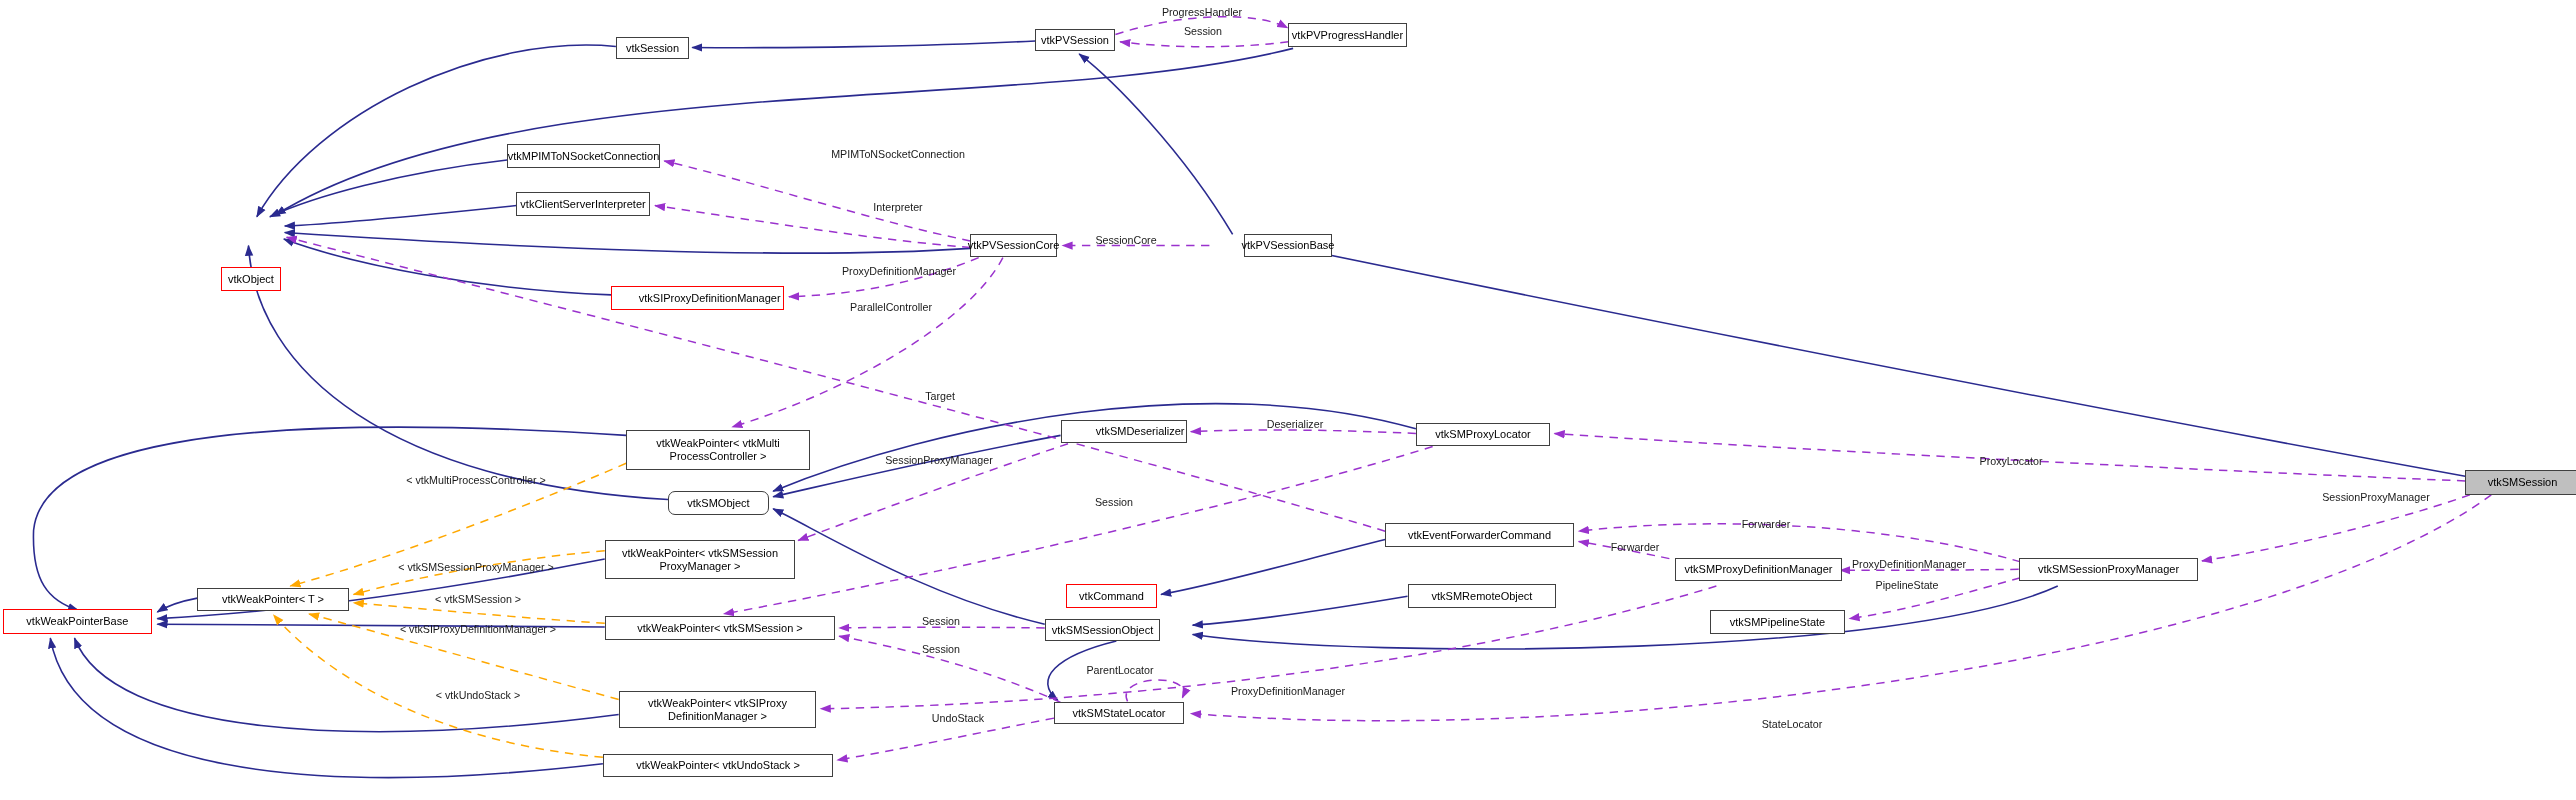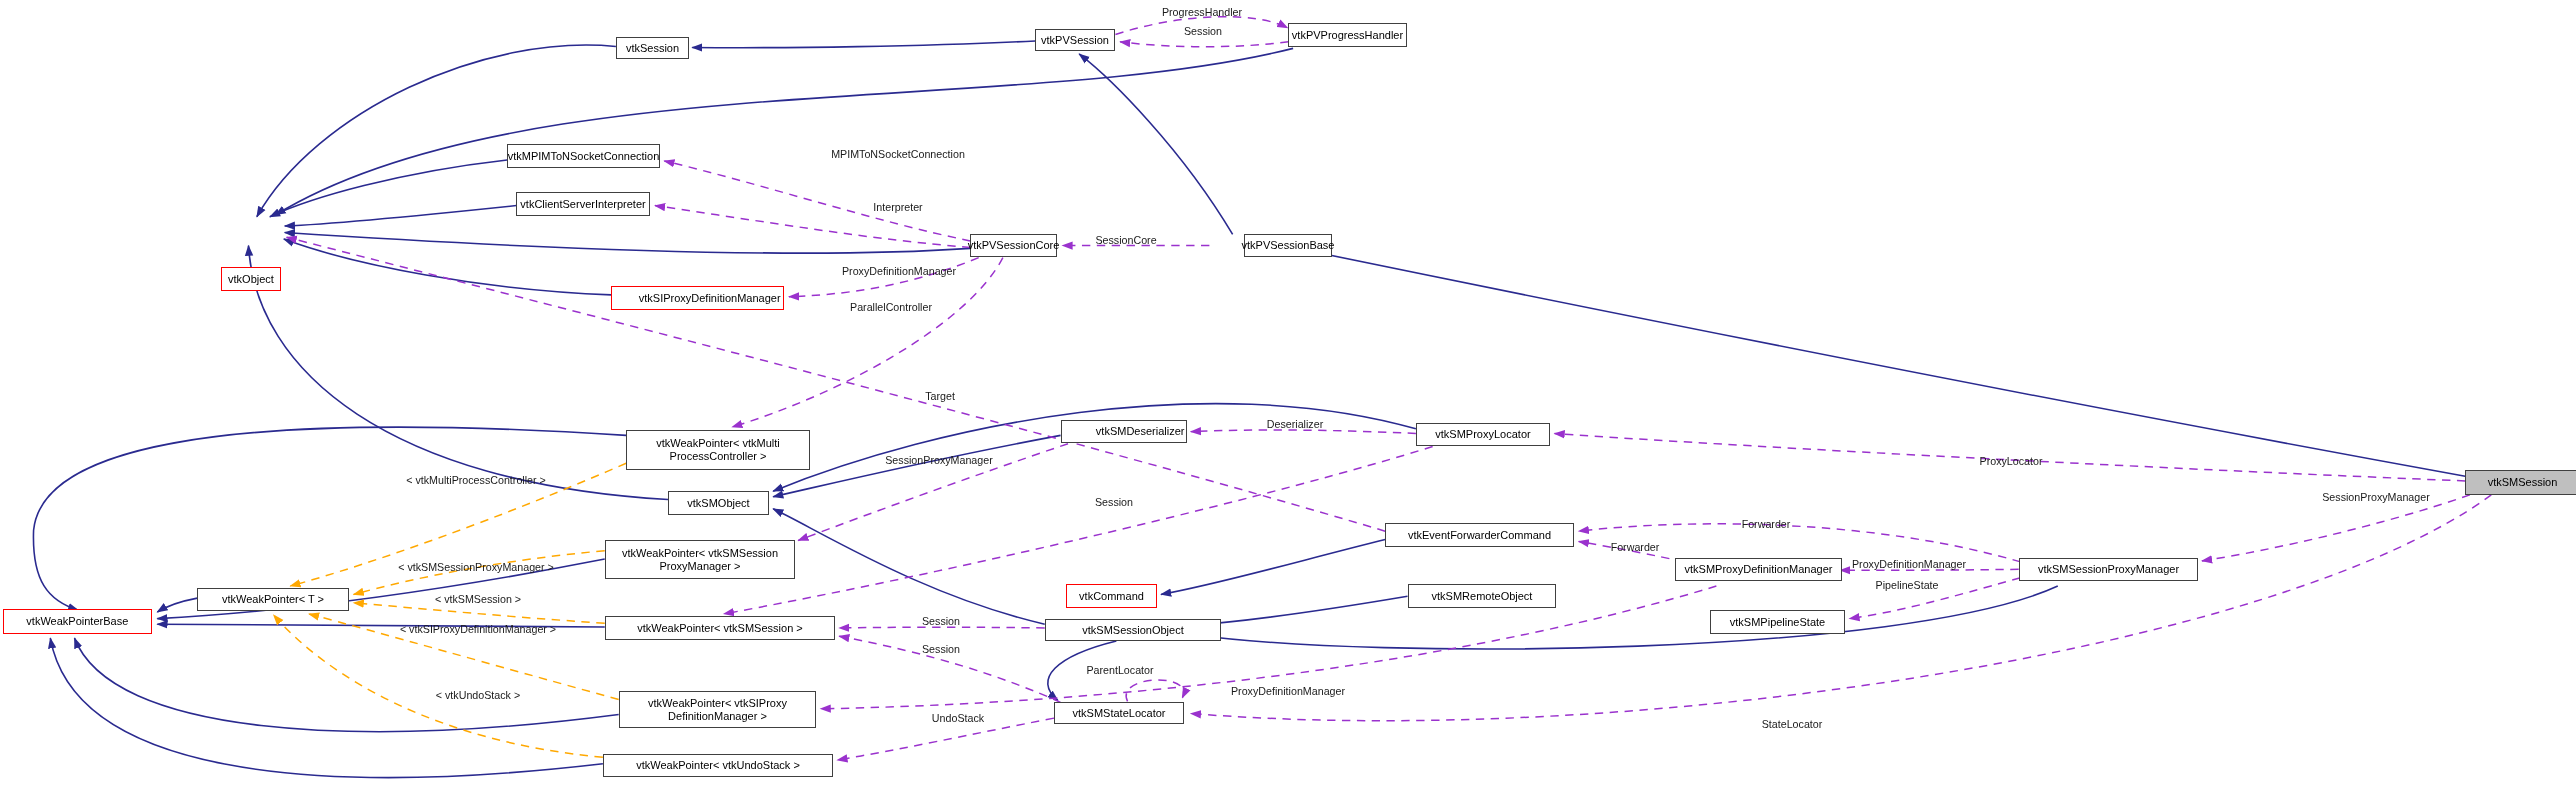--- a/index.html
+++ b/index.html
@@ -127,21 +127,21 @@
   <div class="node" style="left:626px;top:430px;width:184px;height:40px;">
       <span>vtkWeakPointer&lt; vtkMulti</span>
       <span>ProcessController &gt;</span>
     </div>
   <div class="node" style="left:1061px;top:420px;width:126px;height:23px;padding-left:36px;">
       <span>vtkSMDeserializer</span>
     </div>
   <div class="node" style="left:1416px;top:423px;width:134px;height:23px;">
       <span>vtkSMProxyLocator</span>
     </div>
-  <div class="node" style="left:668px;top:491px;width:101px;height:24px;">
+  <div class="node" style="left:668px;top:491px;width:101px;height:24px;border-radius:7px;">
       <span>vtkSMObject</span>
     </div>
   <div class="node" style="left:605px;top:540px;width:190px;height:39px;">
       <span>vtkWeakPointer&lt; vtkSMSession</span>
       <span>ProxyManager &gt;</span>
     </div>
   <div class="node" style="left:1385px;top:523px;width:189px;height:24px;">
       <span>vtkEventForwarderCommand</span>
     </div>
   <div class="node red" style="left:1066px;top:584px;width:91px;height:24px;">
@@ -161,21 +161,21 @@
     </div>
   <div class="node red" style="left:2.8px;top:609px;width:149px;height:25px;">
       <span>vtkWeakPointerBase</span>
     </div>
   <div class="node" style="left:197px;top:588px;width:152px;height:23px;">
       <span>vtkWeakPointer&lt; T &gt;</span>
     </div>
   <div class="node" style="left:605px;top:616px;width:230px;height:24px;">
       <span>vtkWeakPointer&lt; vtkSMSession &gt;</span>
     </div>
-  <div class="node" style="left:1045px;top:619px;width:176px;height:22px;">
+  <div class="node" style="left:1045px;top:619px;width:115px;height:22px;">
       <span>vtkSMSessionObject</span>
     </div>
   <div class="node" style="left:1710px;top:610px;width:135px;height:24px;">
       <span>vtkSMPipelineState</span>
     </div>
   <div class="node" style="left:619px;top:691px;width:197px;height:37px;">
       <span>vtkWeakPointer&lt; vtkSIProxy</span>
       <span>DefinitionManager &gt;</span>
     </div>
   <div class="node" style="left:1054px;top:702px;width:130px;height:22px;">

